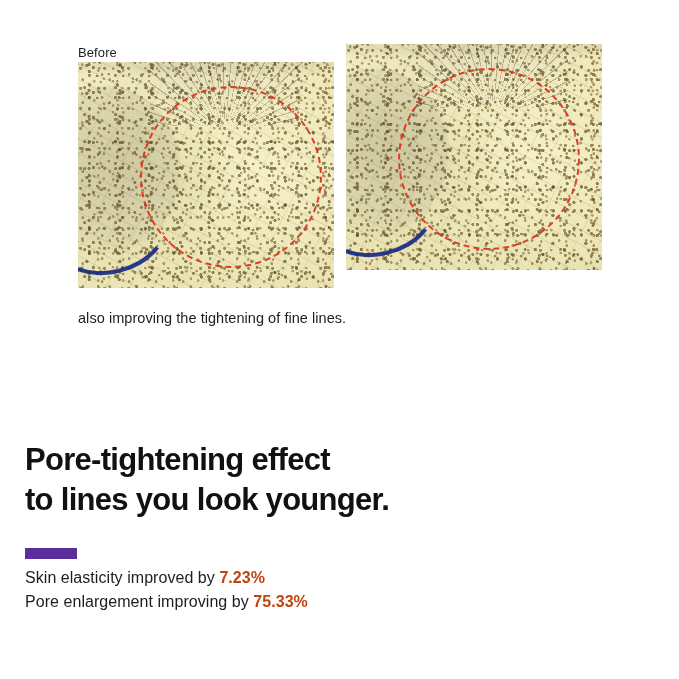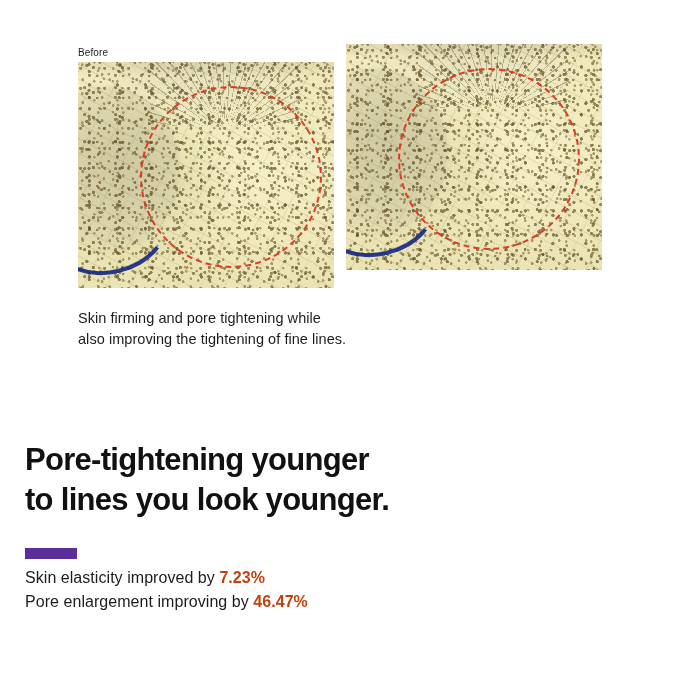--- a/index.html
+++ b/index.html
@@ -31,21 +31,21 @@
     width: 524px;
   }
   .compare-row {
     display: flex;
     gap: 12px;
   }
   .panel {
     width: 256px;
   }
   .panel-label {
-    font-size: 10px;
+    font-size: 13px;
     line-height: 18px;
     color: #1d1d1f;
     letter-spacing: 0.1px;
     margin-bottom: 0;
     white-space: nowrap;
   }
   .micro {
     position: relative;
     width: 256px;
     height: 226px;
@@ -260,35 +260,34 @@
           <div class="vein"></div>
           <div class="vignette"></div>
           <div class="circle"></div>
         </div>
       </div>
 
     </div>
   </div>
 
   <div class="caption">
-    <div>Skin firming and pore tightening while</div>
     <div>also improving the tightening of fine lines.</div>
   </div>
 
   <div class="headline">
-    <div>Pore-tightening younger</div>
+    <div>Pore-tightening effect</div>
     <div>to lines you look younger.</div>
   </div>
 
   <div class="rule"></div>
 
   <div class="stats">
     <div>
       <span>Skin elasticity improved by</span>
       <span class="pct">7.23%</span>
     </div>
     <div>
       <span>Pore enlargement improving by</span>
-      <span class="pct">46.47%</span>
+      <span class="pct">75.33%</span>
     </div>
   </div>
 
 </div>
 
 </body></html>

